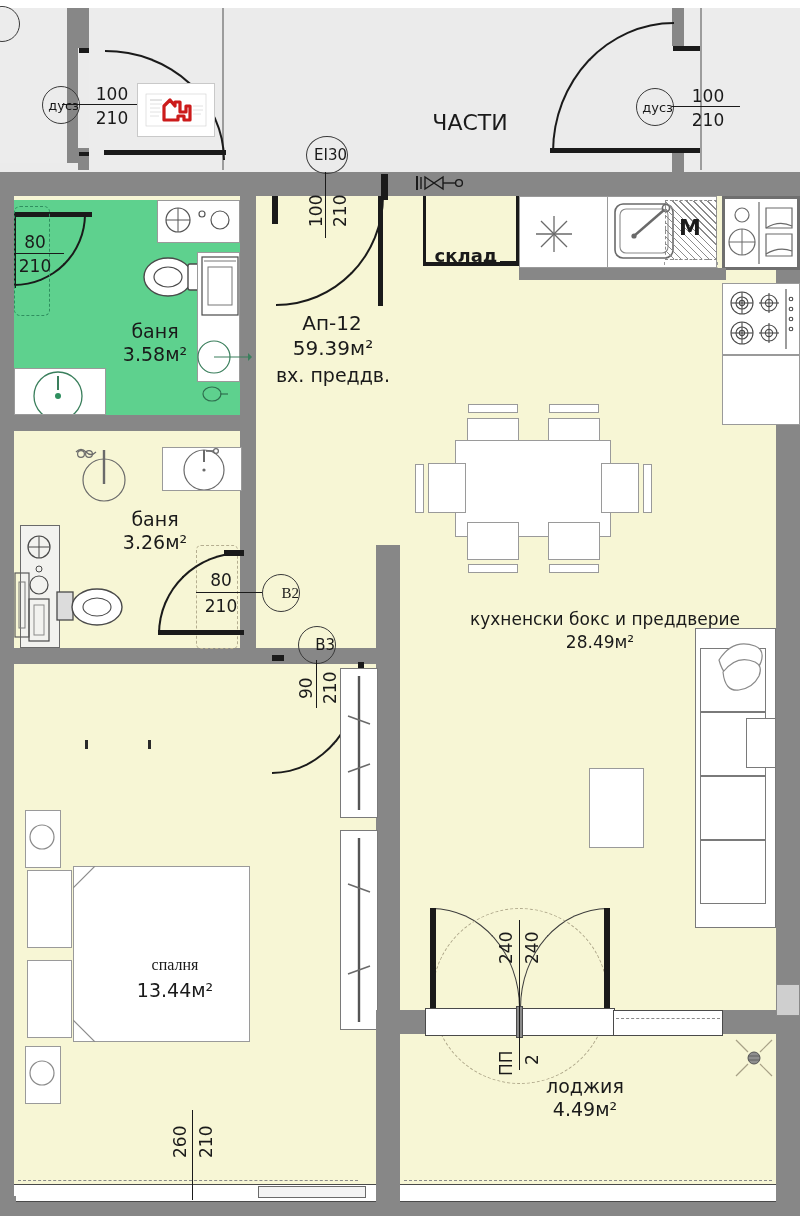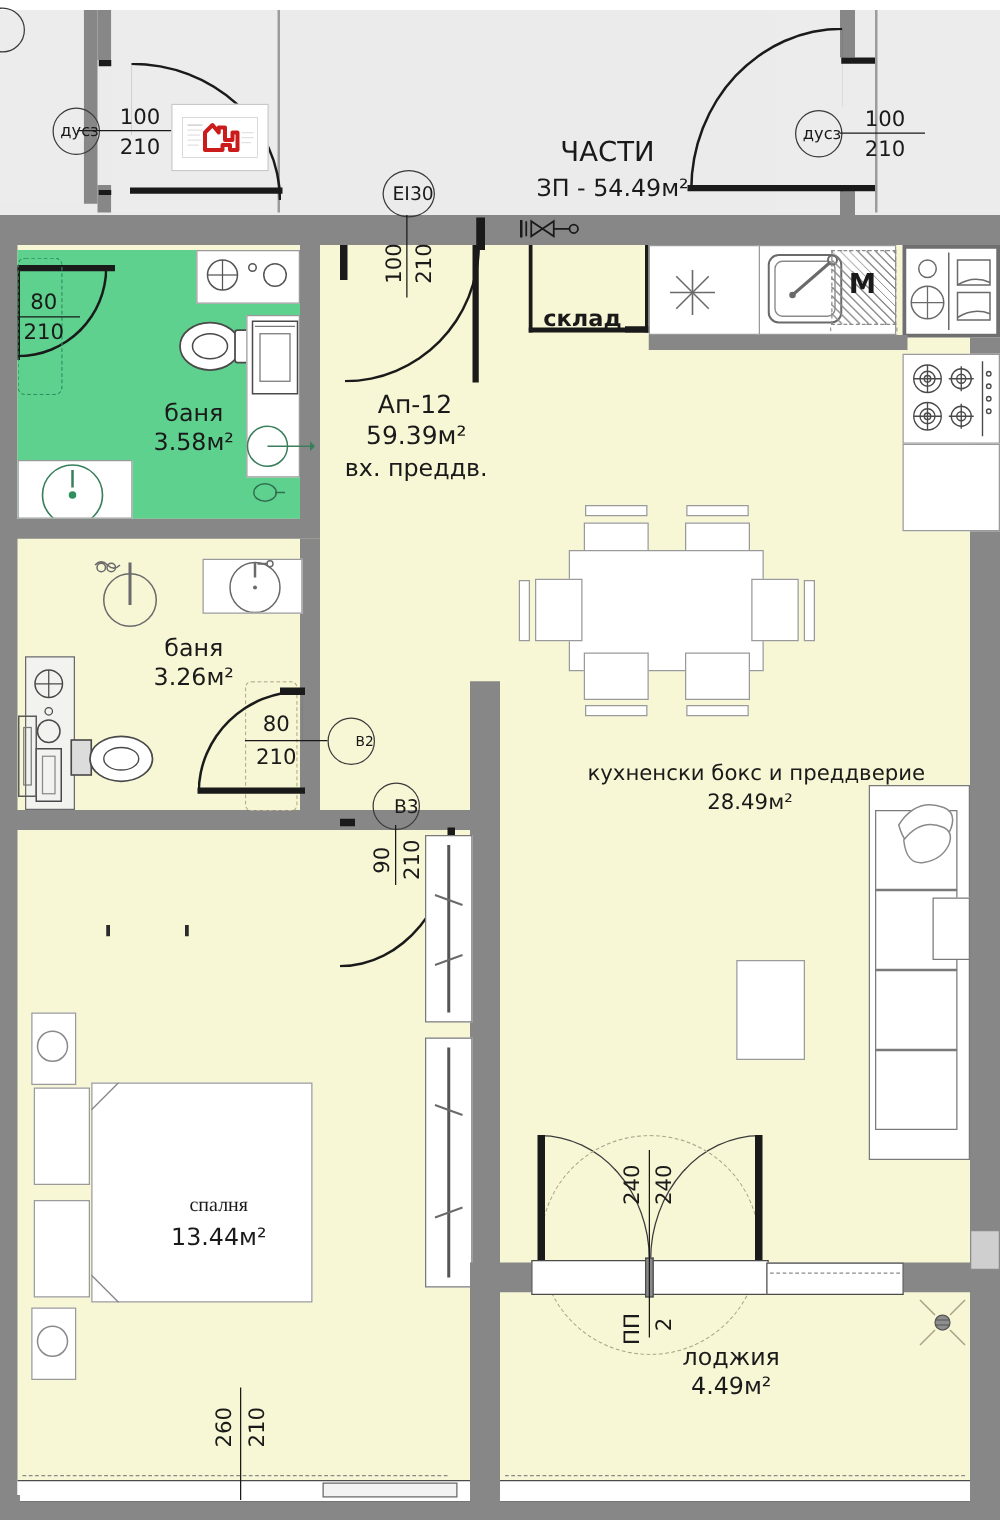--- a/index.html
+++ b/index.html
@@ -73,22 +73,21 @@
       <line x1="6" y1="14" x2="18" y2="14" stroke="#e2e2e2" stroke-width="1"></line>
       <line x1="6" y1="18" x2="16" y2="18" stroke="#e2e2e2" stroke-width="1"></line>
       <line x1="6" y1="22" x2="17" y2="22" stroke="#e2e2e2" stroke-width="1"></line>
       <line x1="6" y1="26" x2="15" y2="26" stroke="#e2e2e2" stroke-width="1"></line>
       <line x1="49" y1="16" x2="59" y2="16" stroke="#e2e2e2" stroke-width="1"></line>
       <line x1="49" y1="20" x2="59" y2="20" stroke="#e2e2e2" stroke-width="1"></line>
       <line x1="49" y1="24" x2="57" y2="24" stroke="#e2e2e2" stroke-width="1"></line>
     </svg>
   </div>
 
-  <div class="lbl big" style="left:386px;top:110px;width:200px;font-size:22px;">ЧАСТИ</div>
-  <div class="lbl mid" style="left:385px;top:140px;width:210px;font-size:19px;">ЗП - 54.49м²</div>
+  <div class="lbl big" style="left:370px;top:110px;width:200px;font-size:22px;">ЧАСТИ</div>
 
   <div class="abs" style="left:620px;top:8px;width:180px;height:162px;background:#ececec;"></div>
   <div class="abs wall" style="left:672px;top:8px;width:12px;height:38px;"></div>
   <div class="abs wall" style="left:672px;top:152px;width:12px;height:20px;"></div>
   <div class="abs thin" style="left:673px;top:46px;width:27px;height:5px;"></div>
   <div class="abs thin" style="left:673px;top:148px;width:27px;height:5px;"></div>
   <div class="abs" style="left:552px;top:22px;width:122px;height:130px;
               border-top:2px solid #1a1a1a;border-left:2px solid #1a1a1a;
               border-top-left-radius:122px 130px;"></div>
   <div class="abs thin" style="left:550px;top:148px;width:124px;height:5px;"></div>
@@ -222,21 +221,21 @@
 
   <div class="abs" style="left:196px;top:545px;width:42px;height:104px;border:1px dashed #b5ae90;border-radius:5px;"></div>
   <div class="abs thin" style="left:224px;top:550px;width:20px;height:6px;"></div>
   <div class="abs thin" style="left:158px;top:630px;width:86px;height:5px;"></div>
   <div class="abs" style="left:158px;top:552px;width:84px;height:82px;
               border-top:2px solid #1a1a1a;border-left:2px solid #1a1a1a;
               border-top-left-radius:84px 82px;"></div>
   <div class="dimline" style="left:196px;top:592px;width:66px;height:1px;"></div>
   <div class="lbl mid" style="left:198px;top:570px;width:46px;">80</div>
   <div class="lbl mid" style="left:196px;top:596px;width:50px;">210</div>
-  <div class="circ" style="left:262px;top:574px;width:36px;height:36px;font-size:11px;">
+  <div class="circ" style="left:262px;top:574px;width:36px;height:36px;font-size:15px;font-family:Liberation Serif, serif;">
     <span>B2</span>
   </div>
 
   <div class="abs wall" style="left:268px;top:172px;width:10px;height:24px;"></div>
   <div class="abs thin" style="left:272px;top:196px;width:6px;height:28px;"></div>
   <div class="abs thin" style="left:381px;top:174px;width:7px;height:26px;"></div>
   <div class="abs" style="left:276px;top:196px;width:108px;height:110px;
               border-bottom:2px solid #1a1a1a;border-right:2px solid #1a1a1a;
               border-bottom-right-radius:108px 110px;"></div>
   <div class="abs thin" style="left:378px;top:196px;width:5px;height:110px;"></div>

